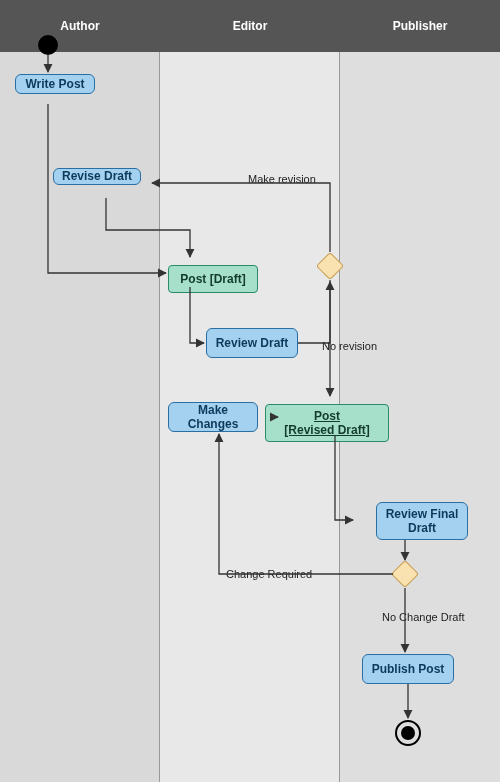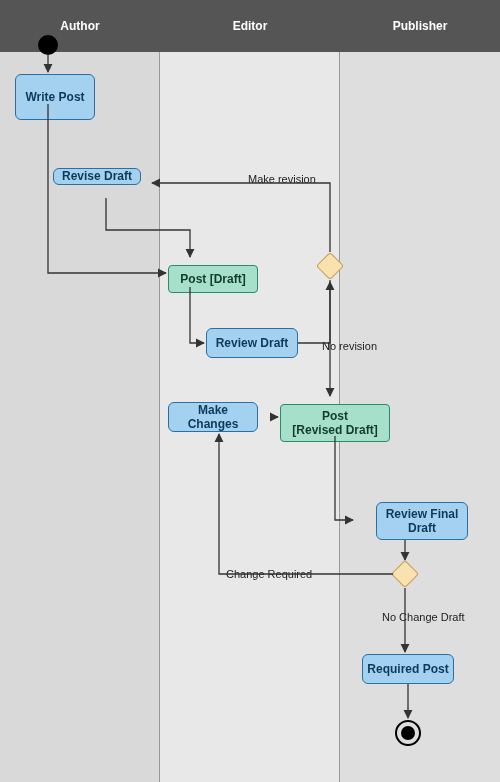--- a/index.html
+++ b/index.html
@@ -107,41 +107,41 @@
   <div class="lane lane-author"></div>
   <div class="lane lane-editor"></div>
   <div class="lane lane-publisher"></div>
 
   <div class="lane-header lh-author">Author</div>
   <div class="lane-header lh-editor">Editor</div>
   <div class="lane-header lh-publisher">Publisher</div>
 
   <div class="node start" style="left:38px; top:35px;"></div>
 
-  <div class="node activity" style="left:15px; top:74px; width:80px; height:46px;">Write Post</div>
+  <div class="node activity" style="left:15px; top:74px; width:80px; height:20px;">Write Post</div>
 
   <div class="node activity" style="left:53px; top:168px; width:88px; height:17px;">Revise Draft</div>
 
   <div class="node objnode" style="left:168px; top:259px; width:90px; height:28px;">Post [Draft]</div>
 
   <div class="node activity" style="left:206px; top:328px; width:92px; height:30px;">Review Draft</div>
 
   <div class="node decision" style="left:320px; top:256px;"></div>
 
   <div class="node activity" style="left:168px; top:402px; width:90px; height:30px;">Make Changes</div>
 
-  <div class="node objnode" style="left:280px; top:398px; width:110px; height:38px; white-space:pre-line;">Post
+  <div class="node objnode" style="left:265px; top:398px; width:124px; height:38px; white-space:pre-line;text-decoration:underline;">Post
 [Revised Draft]</div>
 
   <div class="node activity" style="left:376px; top:502px; width:92px; height:38px; white-space:pre-line;">Review Final
 Draft</div>
 
   <div class="node decision" style="left:395px; top:564px;"></div>
 
-  <div class="node activity" style="left:362px; top:654px; width:92px; height:30px;">Required Post</div>
+  <div class="node activity" style="left:362px; top:654px; width:92px; height:30px;">Publish Post</div>
 
   <div class="node end-outer" style="left:395px; top:720px;">
     <div class="end-inner"></div>
   </div>
 
   <div class="edge-label" style="left:248px; top:173px;">Make revision</div>
   <div class="edge-label" style="left:322px; top:340px;">No revision</div>
   <div class="edge-label" style="left:226px; top:568px;">Change Required</div>
   <div class="edge-label" style="left:382px; top:611px;">No Change Draft</div>
 

